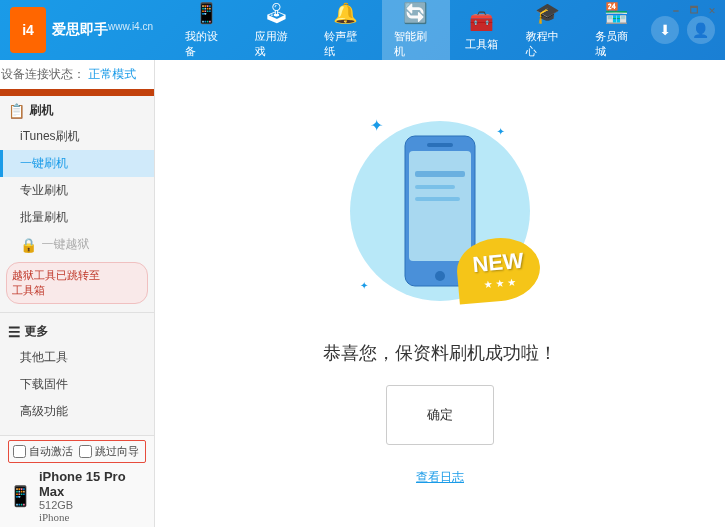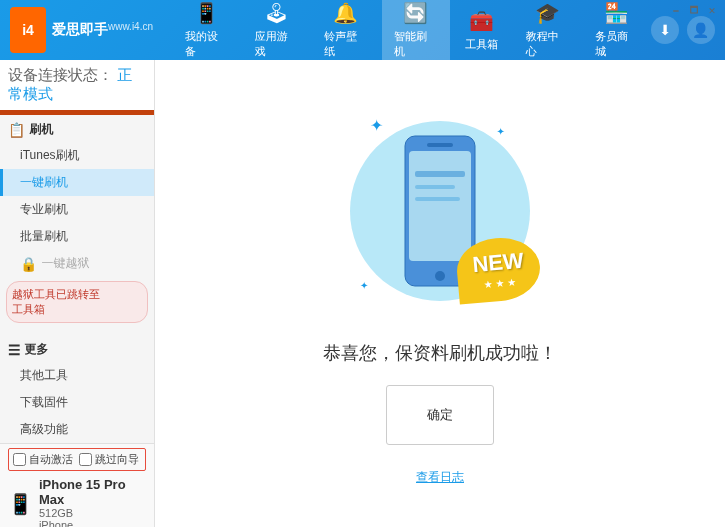--- a/index.html
+++ b/index.html
@@ -23,21 +23,21 @@
 
     
     .win-controls { position: absolute; top: 4px; right: 6px; display: flex; gap: 4px; }
     .win-btn { width: 14px; height: 14px; font-size: 9px; display: flex; align-items: center; justify-content: center; cursor: pointer; color: #666; }
 
     
     .main { display: flex; height: 467px; }
 
     
     .sidebar { width: 155px; background: #f5f5f5; border-right: 1px solid #e0e0e0; display: flex; flex-direction: column; }
-    .status-bar { padding: 6px 8px; font-size: 15px; color: #666; border-bottom: 5px solid #c2410c; background: white; }
+    .status-bar { padding: 6px 1px; font-size: 12px; color: #666; border-bottom: 7px solid #c2410c; background: white; }
     .status-bar .status-mode { color: #1a9be8; }
     .sidebar-group-title { display: flex; align-items: center; gap: 4px; padding: 6px 8px 4px; color: #333; font-size: 12px; font-weight: bold; }
     .sidebar-item { padding: 5px 8px 5px 20px; cursor: pointer; color: #444; font-size: 12px; }
     .sidebar-item.active { background: #d0eafa; color: #1a9be8; border-left: 3px solid #1a9be8; padding-left: 17px; }
     .sidebar-disabled { padding: 5px 8px 5px 20px; color: #aaa; font-size: 12px; display: flex; align-items: center; gap: 4px; }
     .sidebar-notice { background: #f9e9e9; border: 1px solid #f0c0c0; margin: 4px 6px; padding: 5px; border-radius: 13px; font-size: 11px; color: #c0392b; cursor: pointer; }
     .sidebar-divider { height: 1px; background: #e0e0e0; margin: 4px 0; }
 
     
     .content { flex: 1; background: white; display: flex; flex-direction: column; align-items: center; justify-content: center; position: relative; }
@@ -53,21 +53,21 @@
 
     
     .device-section { border-top: 1px solid #e0e0e0; padding: 4px 8px; background: #f9f9f9; }
     .auto-options { display: flex; gap: 6px; align-items: center; margin-bottom: 6px; border: 1px solid #e74c3c; padding: 3px 4px; border-radius: 2px; }
     .checkbox-label { display: flex; align-items: center; gap: 3px; font-size: 11px; color: #444; cursor: pointer; }
     .device-info { display: flex; align-items: center; gap: 6px; }
     .device-icon { font-size: 20px; color: #555; }
     .device-details { }
     .device-name { font-size: 13px; font-weight: bold; color: #333; }
     .device-storage { font-size: 11px; color: #666; }
-    .device-type { font-size: 11px; color: #666; }
+    .device-type { font-size: 11px; color: #666; font-family: Liberation Serif, serif; }
 
     
     .sparkle { position: absolute; color: #1a9be8; font-size: 16px; }
   </style>
 </head>
 <body>
 
 <div class="win-controls" style="z-index:100;">
   <div class="win-btn">🗕</div>
   <div class="win-btn">🗖</div>

